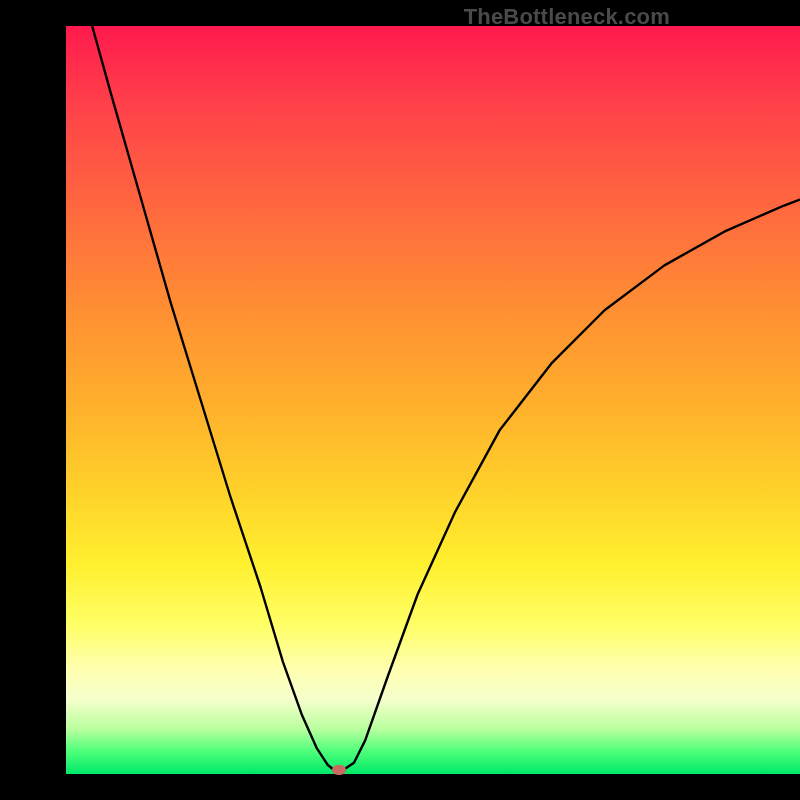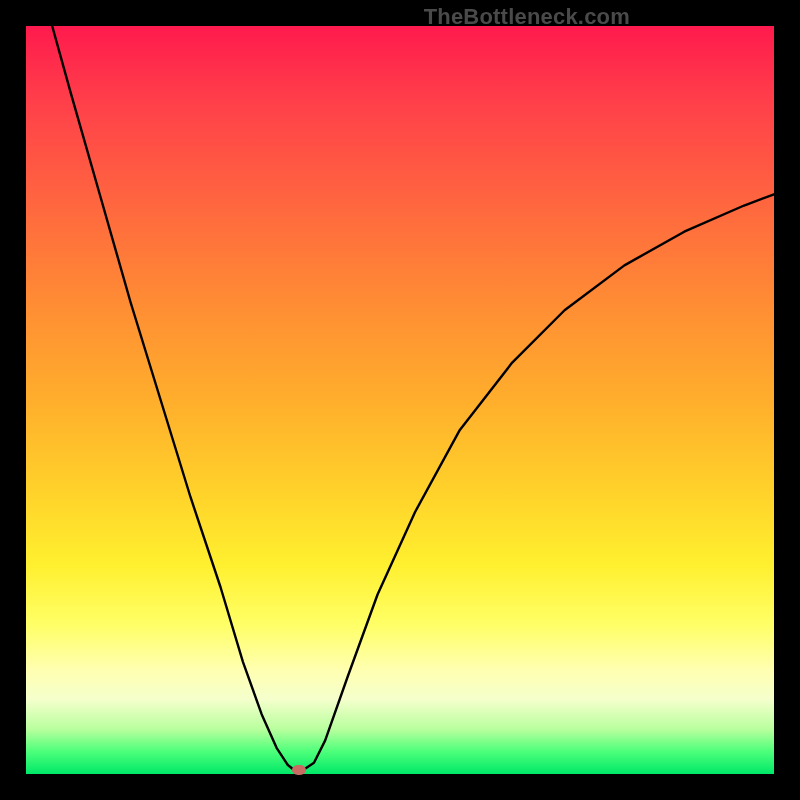--- a/index.html
+++ b/index.html
@@ -9,20 +9,21 @@
     height: 800px;
     background: #000;
     font-family: Arial, Helvetica, sans-serif;
     overflow: hidden;
   }
   .frame {
     position: relative;
     width: 640px;
     height: 800px;
     background: #000;
+    margin-left: 40px;
   }
   .watermark {
     position: absolute;
     top: 4px;
     right: 10px;
     color: #4a4a4a;
     font-size: 22px;
     font-weight: 600;
     letter-spacing: 0.2px;
     user-select: none;

